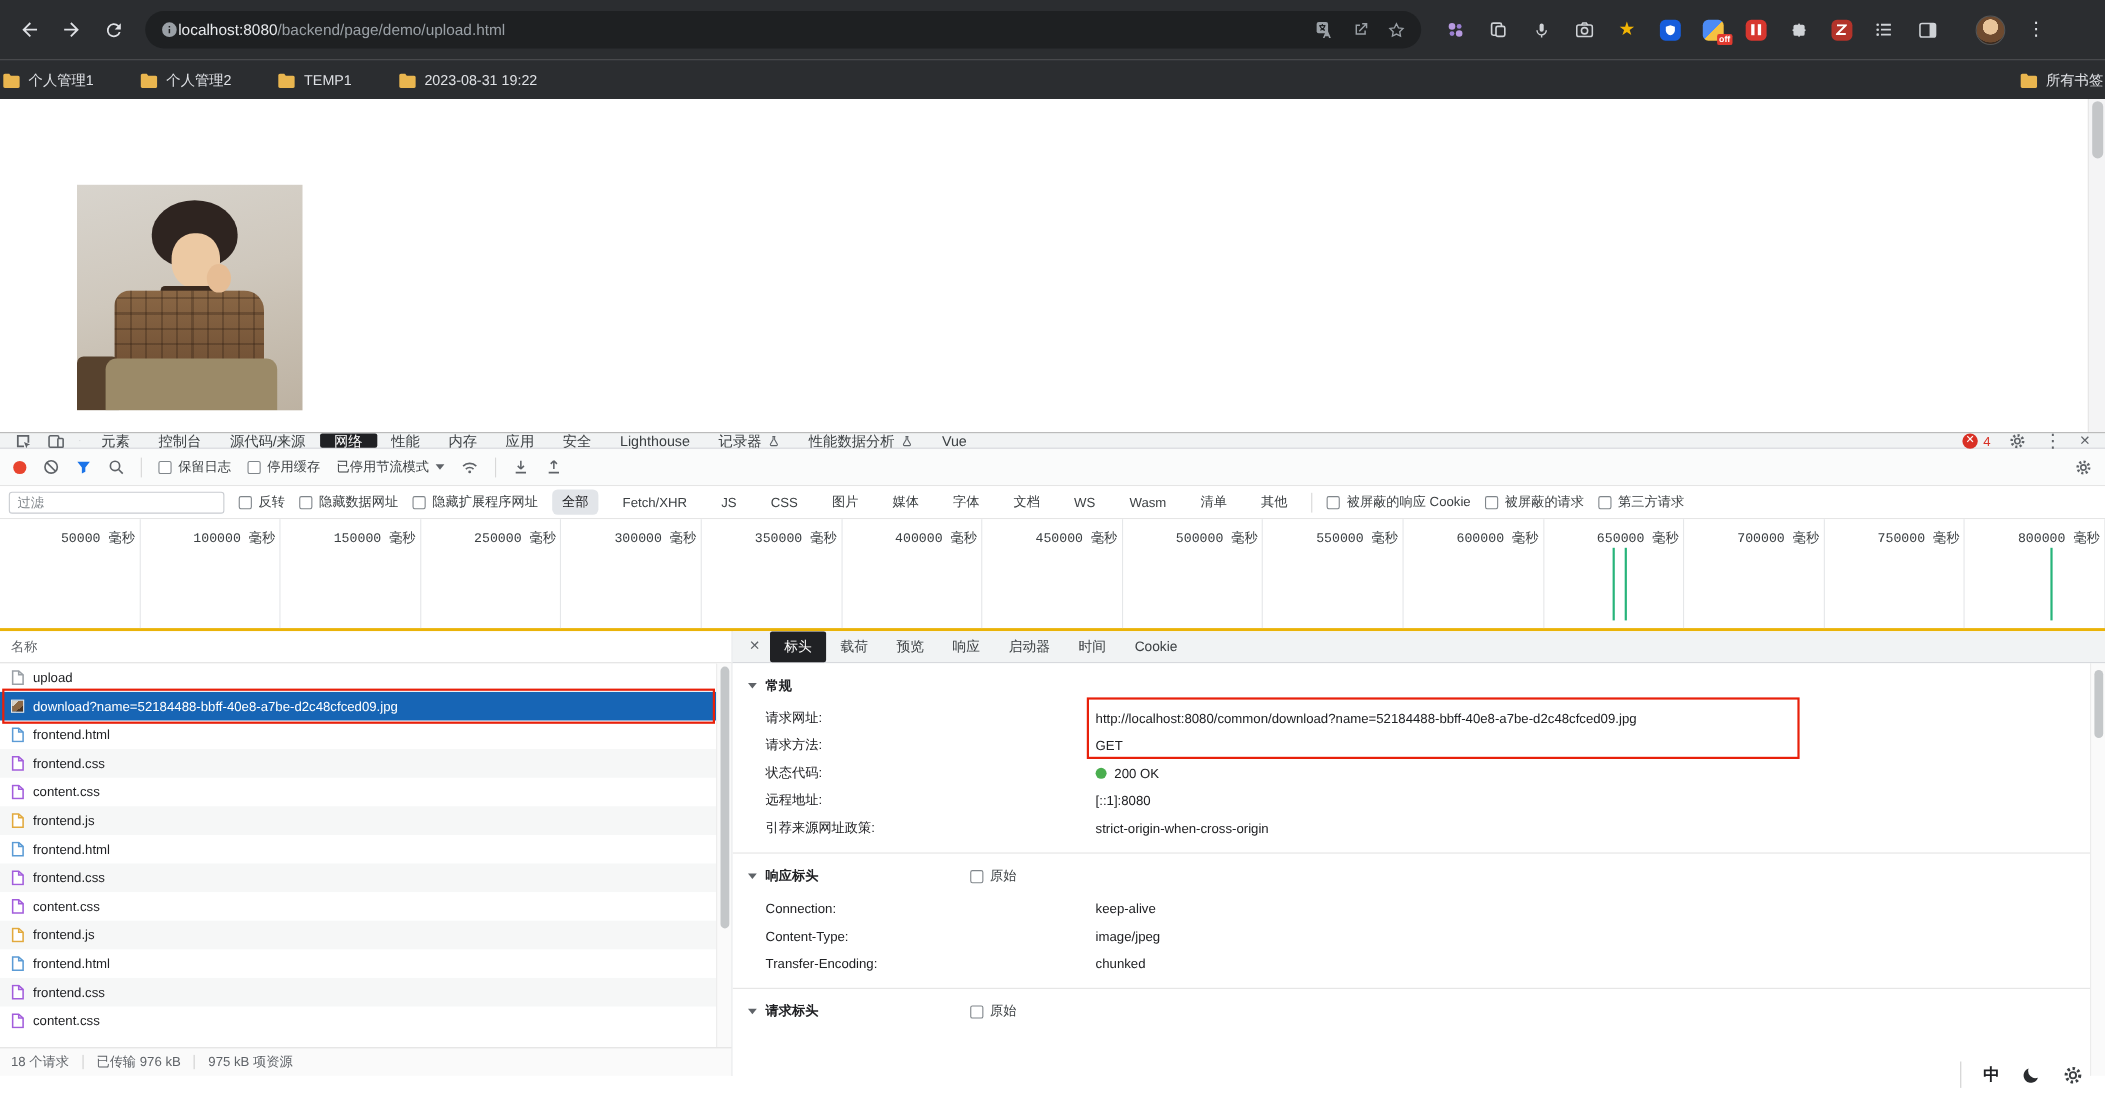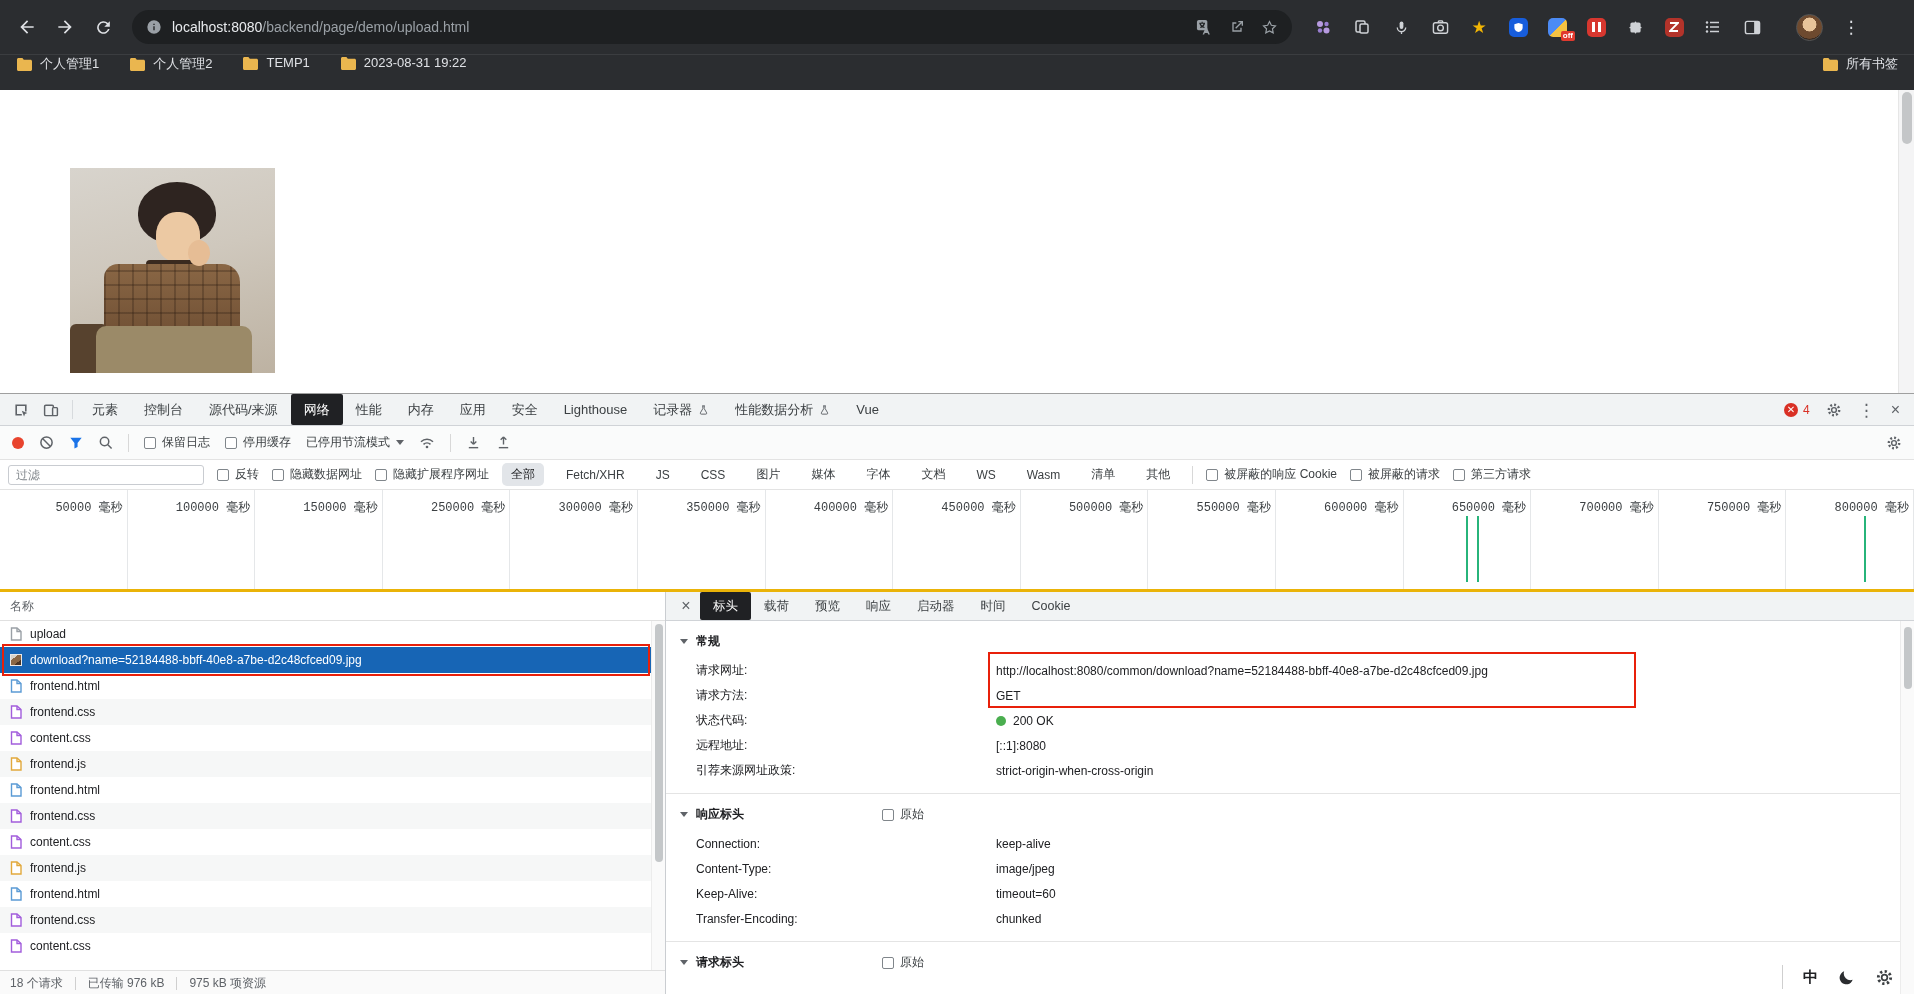--- a/index.html
+++ b/index.html
@@ -3,34 +3,34 @@
 <meta charset="utf-8">
 <style>
   * { margin:0; padding:0; box-sizing:border-box; }
   html,body { width:1914px; height:994px; overflow:hidden; }
   body { font-family:"Liberation Sans","DejaVu Sans",sans-serif; background:#fff; }
   .screen { position:relative; width:1914px; height:994px; background:#fff; overflow:hidden; }
 
   
   .topbar { position:absolute; top:0; left:0; width:1914px; height:54px; background:#2b2d30; display:flex; align-items:center; padding:0 10px; gap:4px; }
   .nav-btn { width:34px; height:34px; display:flex; align-items:center; justify-content:center; border-radius:50%; flex:0 0 auto; }
-  .omnibox { width:1160px; height:34px; background:#1e2022; border-radius:17px; display:flex; align-items:center; padding:0 14px; gap:10px; margin-left:8px; flex:0 0 auto; }
+  .omnibox { width:1160px; height:34px; background:#1e2022; border-radius:17px; display:flex; align-items:center; padding:0 14px; margin-left:8px; flex:0 0 auto; }
   .url { font-size:14px; white-space:nowrap; overflow:hidden; }
   .url-host { color:#e8eaed; }
   .url-path { color:#9aa0a6; }
   .omni-right { margin-left:auto; display:flex; align-items:center; gap:16px; }
   .ext-strip { display:flex; align-items:center; gap:17px; margin-left:16px; }
   .ext-icon { width:22px; height:22px; display:flex; align-items:center; justify-content:center; position:relative; flex:0 0 auto; }
   .badge-off { position:absolute; bottom:-3px; right:-7px; background:#e03a2f; color:#fff; font-size:8px; line-height:10px; padding:0 2px; border-radius:2px; font-weight:bold;margin-top:36px; }
   .sq { border-radius:5px; display:flex; align-items:center; justify-content:center; }
   .avatar { width:27px; height:27px; border-radius:50%; background:radial-gradient(circle at 50% 38%, #e8c49a 0 34%, #6e4a2f 36% 70%, #3a2a1f 72%); border:1px solid #555; margin-left:16px; flex:0 0 auto; }
   .dots { color:#dfe1e5; font-size:17px; font-family:"DejaVu Sans",sans-serif; }
   .star-glyph { color:#f2b504; font-size:17px; font-family:"DejaVu Sans",sans-serif; }
 
-  .bookmarks { position:absolute; top:54px; left:0; width:1914px; height:36px; background:#2b2d30; border-top:1px solid #3b3d40; display:flex; align-items:flex-start; padding:0 16px; gap:30px; }
+  .bookmarks { position:absolute; top:54px; left:0; width:1914px; height:36px; background:#2b2d30; border-top:1px solid #3b3d40; display:flex; align-items:center; padding:0 2px; gap:42px; }
   .bm-item { display:flex; align-items:center; gap:8px; color:#dfe1e5; font-size:13px; white-space:nowrap; }
   .bm-right { margin-left:auto; }
 
   
   .page { position:absolute; top:90px; left:0; width:1898px; height:303px; background:#fff; }
   .photo { position:absolute; left:70px; top:78px; width:205px; height:205px; background:linear-gradient(165deg,#d8d4cd 0%,#cfc8bd 45%,#bdb2a2 100%); overflow:hidden; }
   .ph-hair { position:absolute; left:68px; top:14px; width:78px; height:62px; background:#2e2420; border-radius:50% 50% 46% 46%; }
   .ph-face { position:absolute; left:86px; top:44px; width:44px; height:50px; background:#ecc9a3; border-radius:46%; }
   .ph-hand { position:absolute; left:118px; top:72px; width:22px; height:26px; background:#e6bd95; border-radius:50%; }
   .ph-collar { position:absolute; left:76px; top:92px; width:52px; height:18px; background:#3a2a1f; border-radius:4px; }
@@ -38,21 +38,21 @@
     background-image:repeating-linear-gradient(90deg, rgba(40,25,15,.28) 0 2px, transparent 2px 14px),
                      repeating-linear-gradient(0deg, rgba(40,25,15,.28) 0 2px, transparent 2px 14px),
                      linear-gradient(#8a6745,#6e4e33); }
   .ph-pants { position:absolute; left:26px; top:158px; width:156px; height:47px; background:#9b8a68; border-radius:10px 10px 0 0; }
   .ph-bag { position:absolute; left:0; top:156px; width:38px; height:49px; background:#57422e; border-radius:6px 6px 0 0; }
   .page-scroll { position:absolute; top:90px; right:0; width:16px; height:303px; background:#f4f4f5; border-left:1px solid #e6e6e6; }
   .page-scroll .thumb { position:absolute; top:2px; left:3px; width:10px; height:52px; background:#c4c6c8; border-radius:5px; }
 
   
   .devtools { position:absolute; top:393px; left:0; width:1914px; height:601px; background:#fff; border-top:1px solid #9f9f9f; font-size:12px; color:#202124; }
-  .dt-tabbar { height:32px; background:#f1f3f4; border-bottom:1px solid #d0d3d7; display:flex; align-items:stretch; padding:0 6px; }
+  .dt-tabbar { height:14px; background:#f1f3f4; border-bottom:1px solid #d0d3d7; display:flex; align-items:stretch; padding:0 6px; }
   .dt-tool { width:30px; display:flex; align-items:center; justify-content:center; }
   .tab-divider { width:1px; background:#d7dadd; margin:6px 6px; }
   .dt-tab { padding:0 13px; display:flex; align-items:center; gap:6px; color:#3c4043; font-size:13px; white-space:nowrap; }
   .dt-tab.active { background:#202124; color:#fff; border-radius:2px; }
   .dt-right { margin-left:auto; display:flex; align-items:center; gap:16px; padding-right:8px; }
   .err-badge { display:flex; align-items:center; gap:5px; color:#d93025; font-size:12px; }
   .err-circle { width:14px; height:14px; border-radius:50%; background:#d93025; color:#fff; font-size:10px; line-height:14px; text-align:center; }
   .x-glyph { color:#5f6368; font-size:16px; line-height:16px; }
 
   .net-toolbar { height:34px; background:#fafbfb; border-bottom:1px solid #e3e3e3; display:flex; align-items:center; gap:15px; padding:0 12px; }
@@ -704,24 +704,20 @@
           </div>
           <div class="kv">
             <span class="k">Connection:</span>
             <span class="v">keep-alive</span>
           </div>
           <div class="kv">
             <span class="k">Content-Type:</span>
             <span class="v">image/jpeg</span>
           </div>
           <div class="kv">
-            <span class="k">Keep-Alive:</span>
-            <span class="v">timeout=60</span>
-          </div>
-          <div class="kv">
             <span class="k">Transfer-Encoding:</span>
             <span class="v">chunked</span>
           </div>
 
           <div class="sec-sep"></div>
           <div class="sec-h">
             <span class="tri"></span>
             <span>请求标头</span>
             <span class="raw-group">
               <span class="chk"></span>

